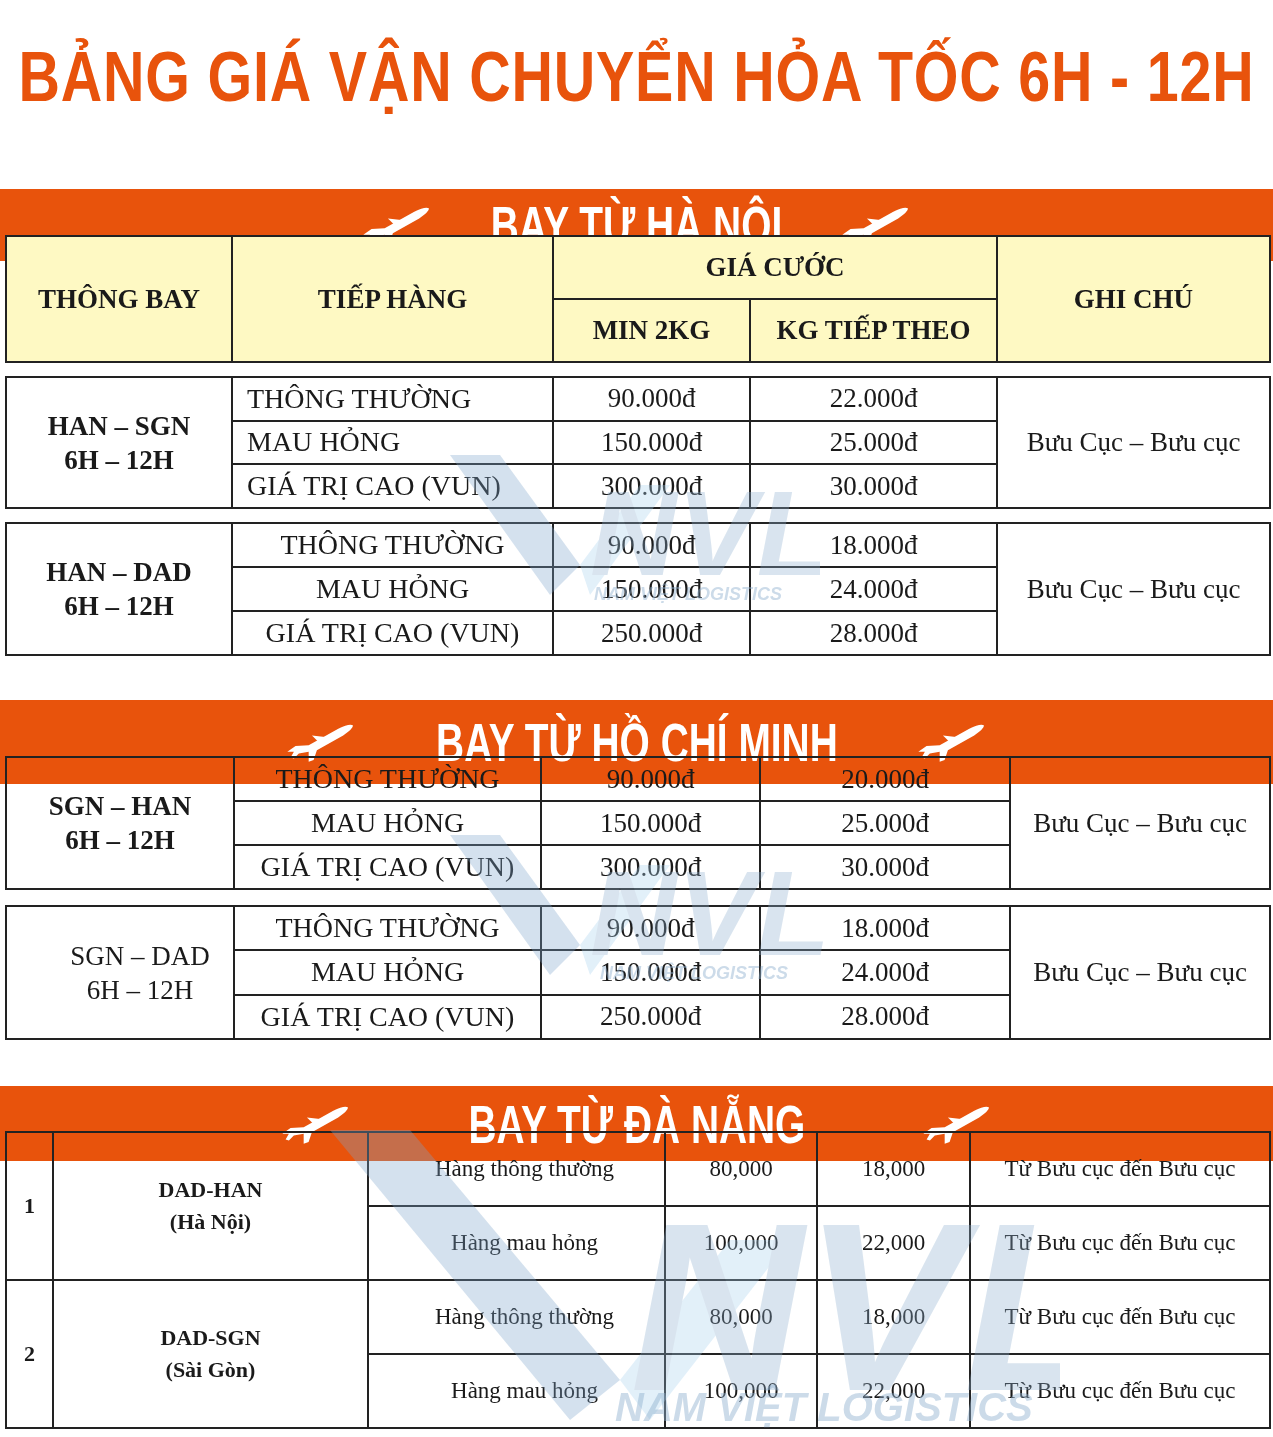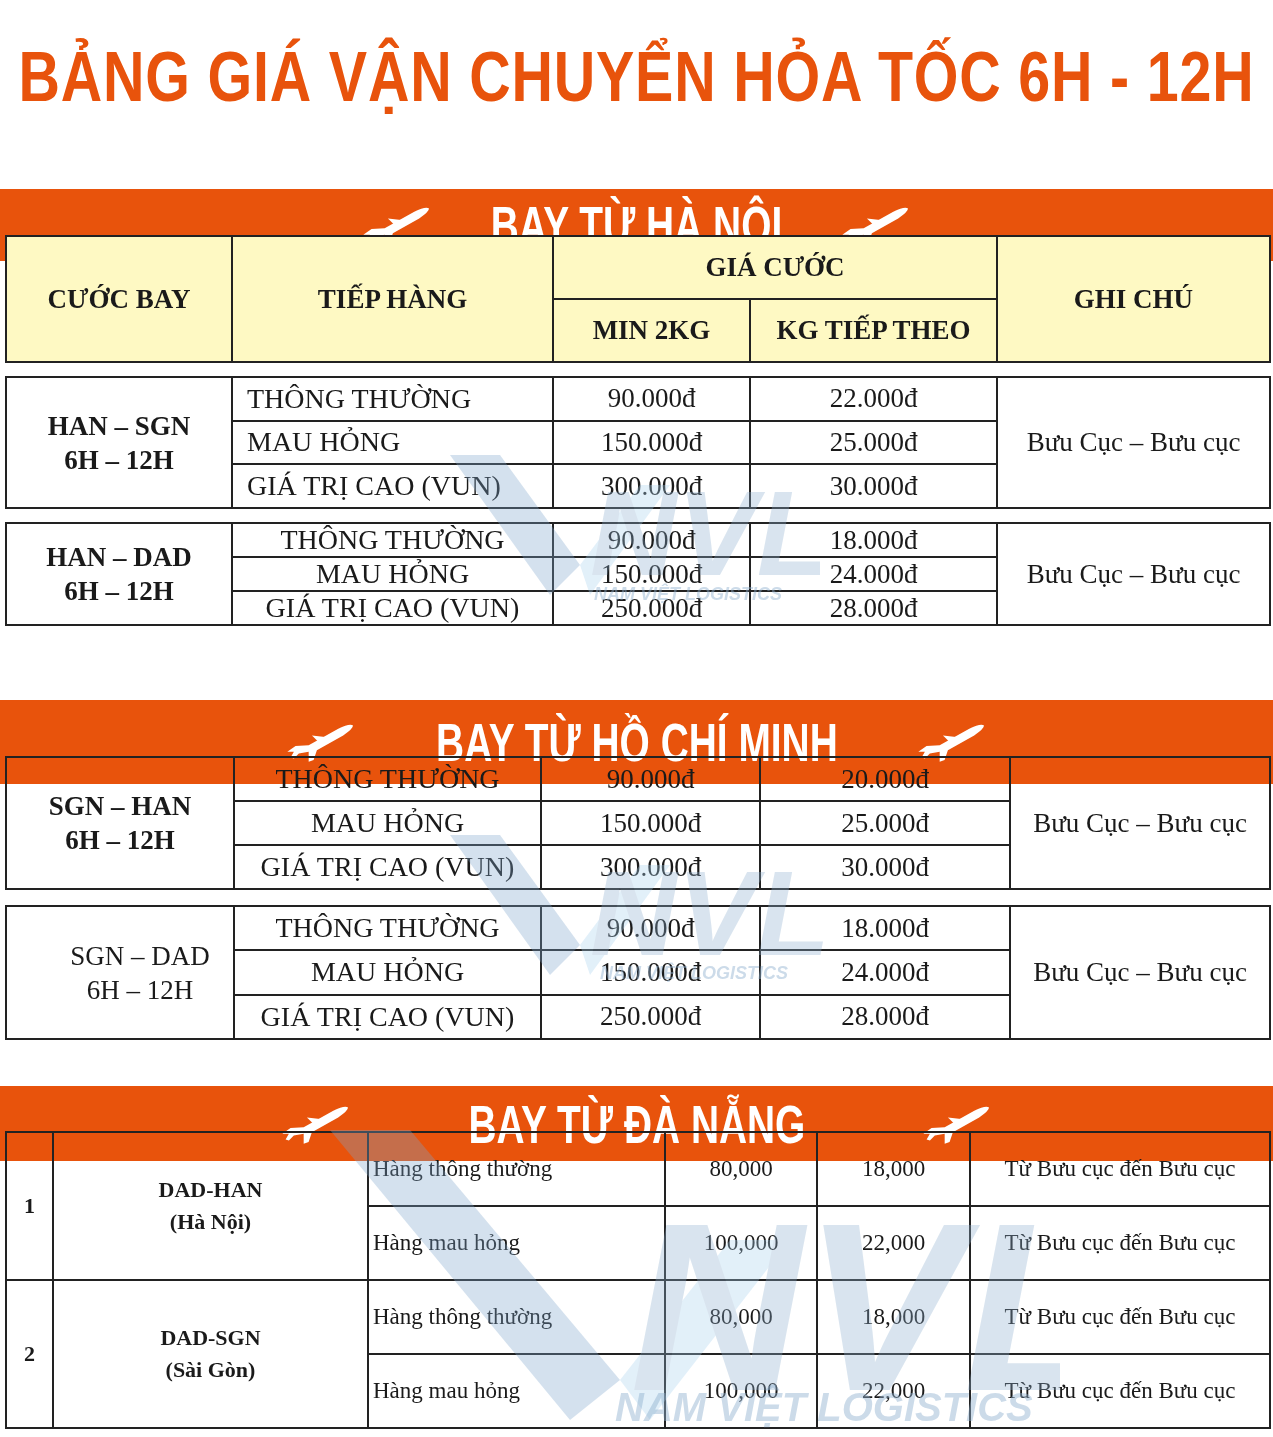--- a/index.html
+++ b/index.html
@@ -35,21 +35,21 @@
   .tbl td { font-size: 28px; padding: 0 4px; }
   .tbl td.route { font-weight: 700; font-size: 27px; line-height: 34px; }
   .tbl td.route.normal { font-weight: 400; padding-left: 44px; }
   .tbl td.left { text-align: left; padding-left: 14px; }
   .tbl td.note { font-size: 27px; }
   .tbl td.price { font-size: 27px; }
 
   .dn td { font-size: 23px; }
   .dn td.num { font-weight: 700; font-size: 22px; }
   .dn td.route { font-weight: 700; font-size: 22px; line-height: 32px; }
-  .dn td.left { text-align: left; padding-left: 4px; }
+  .dn td.left { text-align: center; padding-left: 20px; }
 
   .watermark { position: absolute; pointer-events: none; opacity: 0.33; }
   .wm-text { position: absolute; font-family: "Liberation Sans", sans-serif; font-weight: 700; font-style: italic; color: #8fb0cf; pointer-events: none; opacity: 0.45; white-space: nowrap; }
 </style>
 </head>
 <body>
 
 <svg width="0" height="0" style="position:absolute">
   <defs>
     <g id="plane-shape">
@@ -74,21 +74,21 @@
 <table class="hdr" style="left:5px;top:235px;width:1264px;height:126px;">
   <colgroup>
       <col style="width:226px">
       <col style="width:321px">
       <col style="width:197px">
       <col style="width:247px">
       <col style="width:273px">
     </colgroup>
   <tbody>
       <tr style="height:63px;">
-    <th rowspan="2">CƯỚC BAY</th>
+    <th rowspan="2">THÔNG BAY</th>
     <th rowspan="2">TIẾP HÀNG</th>
     <th colspan="2">GIÁ CƯỚC</th>
     <th rowspan="2">GHI CHÚ</th>
   </tr>
   <tr style="height:63px;">
     <th>MIN 2KG</th>
     <th>KG TIẾP THEO</th>
   </tr>
 </tbody>
   </table>
@@ -118,21 +118,21 @@
     <td class="price">25.000đ</td>
   </tr>
   <tr>
     <td class="left">GIÁ TRỊ CAO (VUN)</td>
     <td class="price">300.000đ</td>
     <td class="price">30.000đ</td>
   </tr>
 </tbody>
   </table>
 
-<table class="tbl" style="left:5px;top:522px;width:1264px;height:104px;">
+<table class="tbl" style="left:5px;top:522px;width:1264px;height:134px;">
   <colgroup>
       <col style="width:226px">
       <col style="width:321px">
       <col style="width:197px">
       <col style="width:247px">
       <col style="width:273px">
     </colgroup>
   <tbody>
       <tr>
     <td rowspan="3" class="route">

